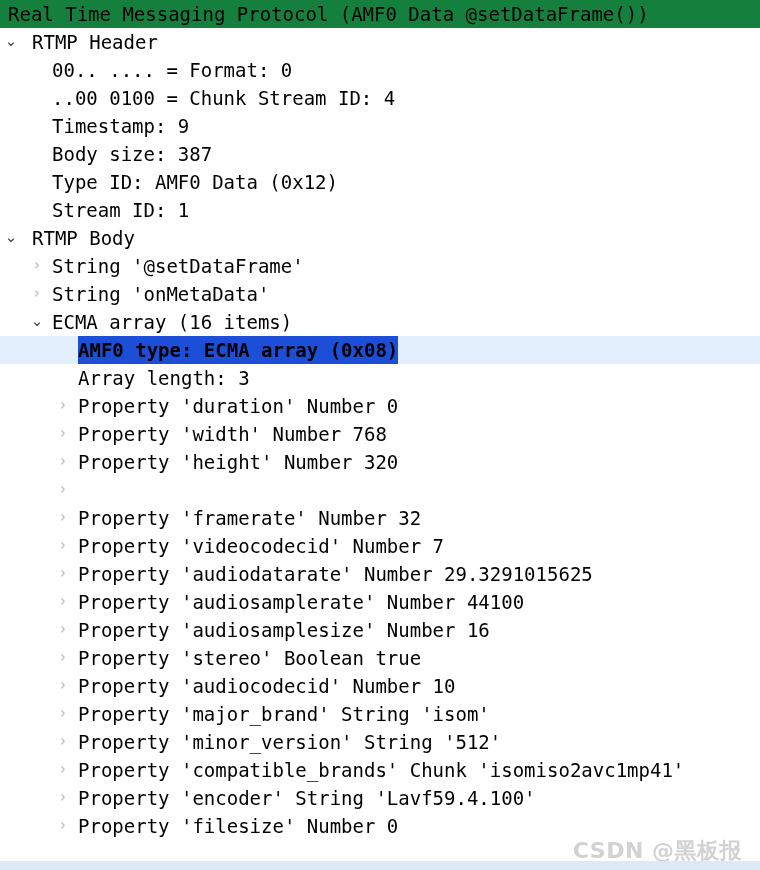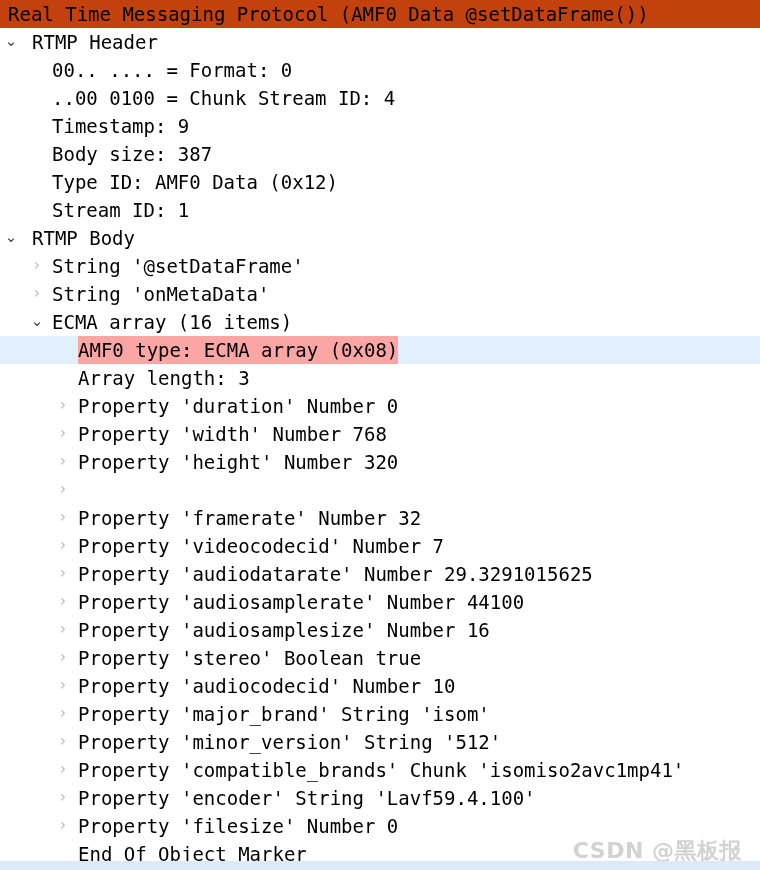--- a/index.html
+++ b/index.html
@@ -112,50 +112,49 @@
     left: 0;
     top: 0;
     height: 9px;
     background: #dce9f7;
   }
 </style>
 </head>
 <body>
 
 <div id="tree">
-    <div class="row lv0 header-row" style="background: #c2410c;"><span class="row-text">Real Time Messaging Protocol (AMF0 Data @setDataFrame())</span></div>
+    <div class="row lv0 header-row" style="background: #15803d;"><span class="row-text">Real Time Messaging Protocol (AMF0 Data @setDataFrame())</span></div>
     <div class="row lv1"><span class="twisty open" style="color: rgb(60, 60, 60);">⌄</span><span class="row-text">RTMP Header</span></div>
     <div class="row lv2"><span class="row-text">00.. .... = Format: 0</span></div>
     <div class="row lv2"><span class="row-text">..00 0100 = Chunk Stream ID: 4</span></div>
     <div class="row lv2"><span class="row-text">Timestamp: 9</span></div>
     <div class="row lv2"><span class="row-text">Body size: 387</span></div>
     <div class="row lv2"><span class="row-text">Type ID: AMF0 Data (0x12)</span></div>
     <div class="row lv2"><span class="row-text">Stream ID: 1</span></div>
     <div class="row lv1"><span class="twisty open" style="color: rgb(60, 60, 60);">⌄</span><span class="row-text">RTMP Body</span></div>
     <div class="row lv2"><span class="twisty closed" style="color: rgb(180, 180, 180);">›</span><span class="row-text">String '@setDataFrame'</span></div>
     <div class="row lv2"><span class="twisty closed" style="color: rgb(180, 180, 180);">›</span><span class="row-text">String 'onMetaData'</span></div>
     <div class="row lv2"><span class="twisty open" style="color: rgb(60, 60, 60);">⌄</span><span class="row-text">ECMA array (16 items)</span></div>
-    <div class="row lv3 selected" style="background: rgb(226, 239, 252);"><span class="row-text" style="background: #fca5a5;">AMF0 type: ECMA array (0x08)</span></div>
+    <div class="row lv3 selected" style="background: rgb(226, 239, 252);"><span class="row-text" style="background: #1d4ed8; font-weight: bold;">AMF0 type: ECMA array (0x08)</span></div>
     <div class="row lv3"><span class="row-text">Array length: 3</span></div>
     <div class="row lv3"><span class="twisty closed" style="color: rgb(180, 180, 180);">›</span><span class="row-text">Property 'duration' Number 0</span></div>
     <div class="row lv3"><span class="twisty closed" style="color: rgb(180, 180, 180);">›</span><span class="row-text">Property 'width' Number 768</span></div>
     <div class="row lv3"><span class="twisty closed" style="color: rgb(180, 180, 180);">›</span><span class="row-text">Property 'height' Number 320</span></div>
     <div class="row lv3"><span class="twisty closed" style="color: rgb(180, 180, 180);">›</span></div>
     <div class="row lv3"><span class="twisty closed" style="color: rgb(180, 180, 180);">›</span><span class="row-text">Property 'framerate' Number 32</span></div>
     <div class="row lv3"><span class="twisty closed" style="color: rgb(180, 180, 180);">›</span><span class="row-text">Property 'videocodecid' Number 7</span></div>
     <div class="row lv3"><span class="twisty closed" style="color: rgb(180, 180, 180);">›</span><span class="row-text">Property 'audiodatarate' Number 29.3291015625</span></div>
     <div class="row lv3"><span class="twisty closed" style="color: rgb(180, 180, 180);">›</span><span class="row-text">Property 'audiosamplerate' Number 44100</span></div>
     <div class="row lv3"><span class="twisty closed" style="color: rgb(180, 180, 180);">›</span><span class="row-text">Property 'audiosamplesize' Number 16</span></div>
     <div class="row lv3"><span class="twisty closed" style="color: rgb(180, 180, 180);">›</span><span class="row-text">Property 'stereo' Boolean true</span></div>
     <div class="row lv3"><span class="twisty closed" style="color: rgb(180, 180, 180);">›</span><span class="row-text">Property 'audiocodecid' Number 10</span></div>
     <div class="row lv3"><span class="twisty closed" style="color: rgb(180, 180, 180);">›</span><span class="row-text">Property 'major_brand' String 'isom'</span></div>
     <div class="row lv3"><span class="twisty closed" style="color: rgb(180, 180, 180);">›</span><span class="row-text">Property 'minor_version' String '512'</span></div>
     <div class="row lv3"><span class="twisty closed" style="color: rgb(180, 180, 180);">›</span><span class="row-text">Property 'compatible_brands' Chunk 'isomiso2avc1mp41'</span></div>
     <div class="row lv3"><span class="twisty closed" style="color: rgb(180, 180, 180);">›</span><span class="row-text">Property 'encoder' String 'Lavf59.4.100'</span></div>
     <div class="row lv3"><span class="twisty closed" style="color: rgb(180, 180, 180);">›</span><span class="row-text">Property 'filesize' Number 0</span></div>
-    <div class="row lv3"><span class="row-text">End Of Object Marker</span></div>
   </div>
 
 <div id="watermark" style="color: rgb(210, 210, 210);">CSDN @黑板报</div>
 
 <div id="hscroll" style="background: rgb(220, 233, 247);">
   <div id="hscroll-thumb" style="background: rgb(220, 233, 247); width: 760px;"></div>
 </div>
 
 </body></html>

